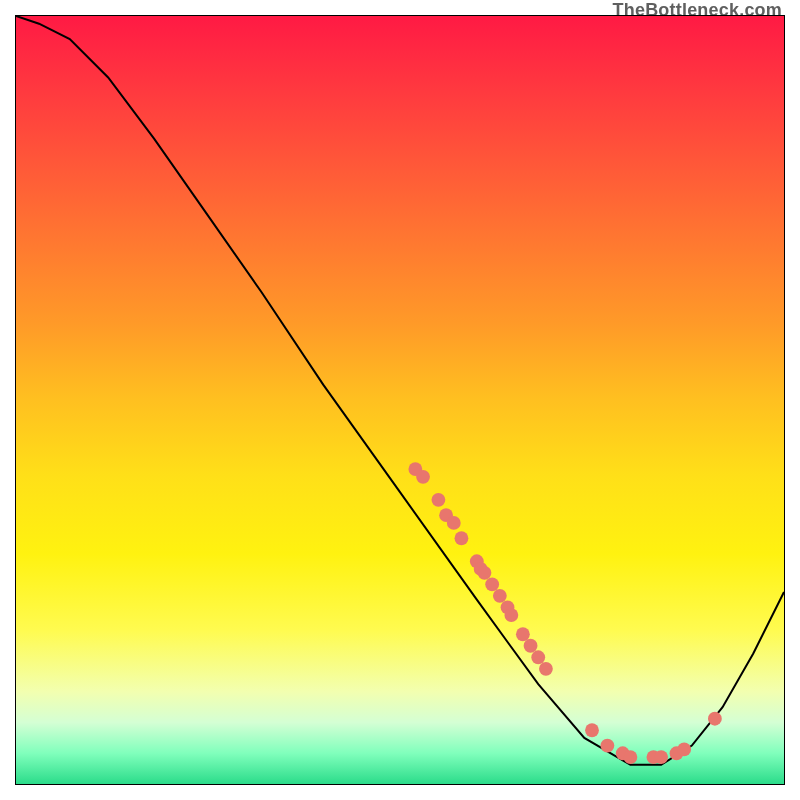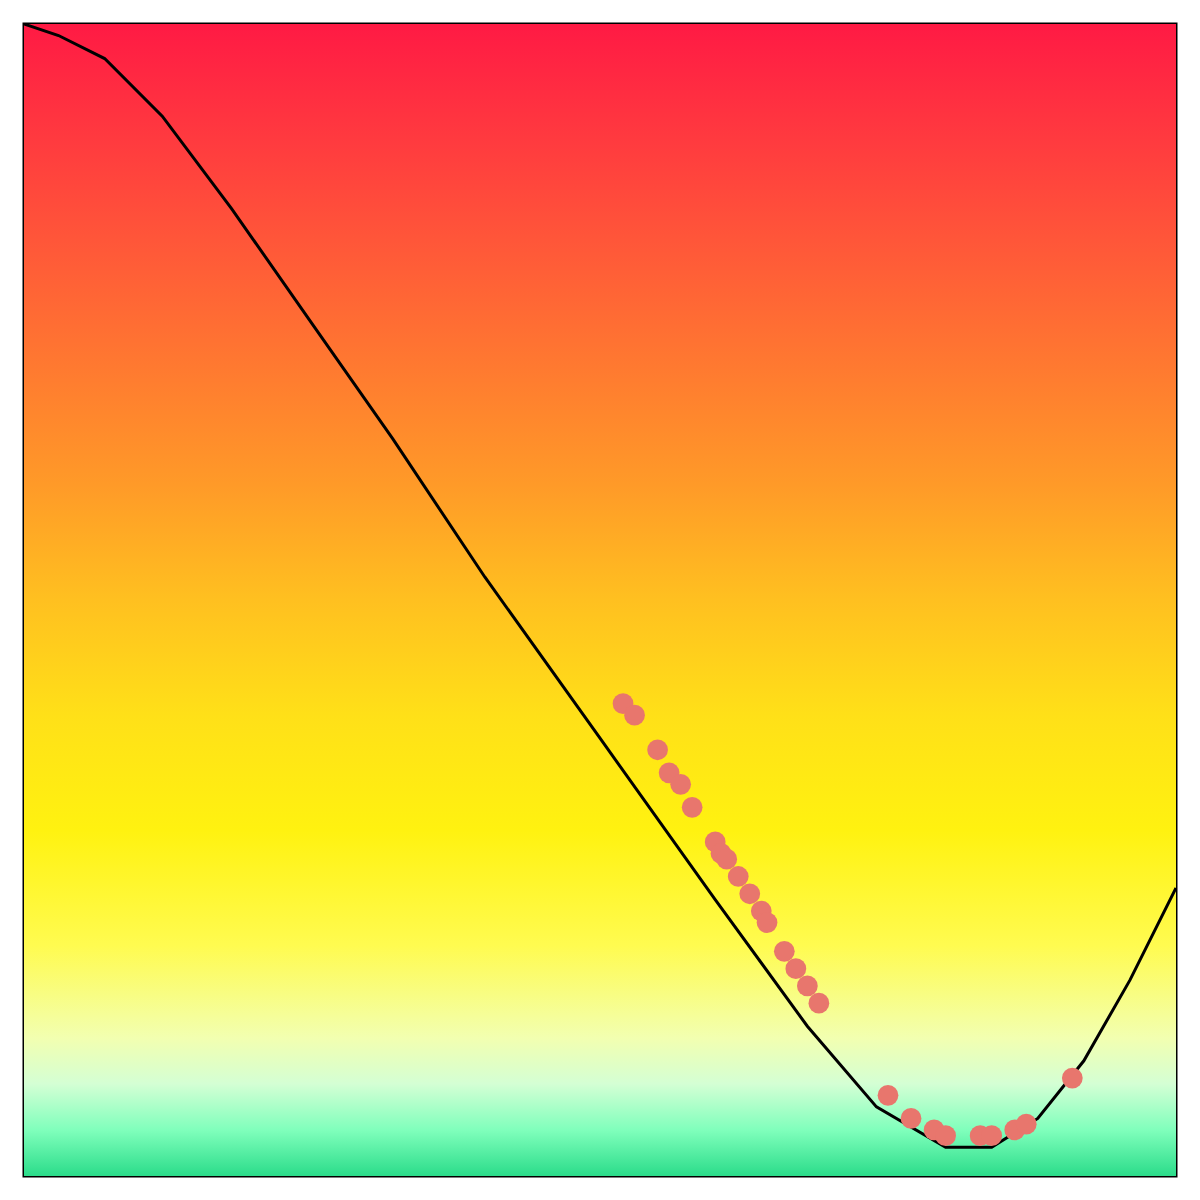--- a/index.html
+++ b/index.html
@@ -47,20 +47,21 @@
     left: 0;
     top: 0;
     width: 100%;
     height: 100%;
   }
 </style>
 </head>
 <body>
 
 <div class="frame">
+  <div class="watermark">TheBottleneck.com</div>
   <div class="plot-area">
     <svg class="gradient-bg" viewBox="0 0 100 100" preserveAspectRatio="none">
       <defs>
         <linearGradient id="grad" x1="0" y1="0" x2="0" y2="1">
             <stop offset="0%" stop-color="#ff1a44"></stop>
             <stop offset="10%" stop-color="#ff3a3f"></stop>
             <stop offset="20%" stop-color="#ff5a38"></stop>
             <stop offset="30%" stop-color="#ff7a30"></stop>
             <stop offset="40%" stop-color="#ff9a28"></stop>
             <stop offset="50%" stop-color="#ffc020"></stop>

